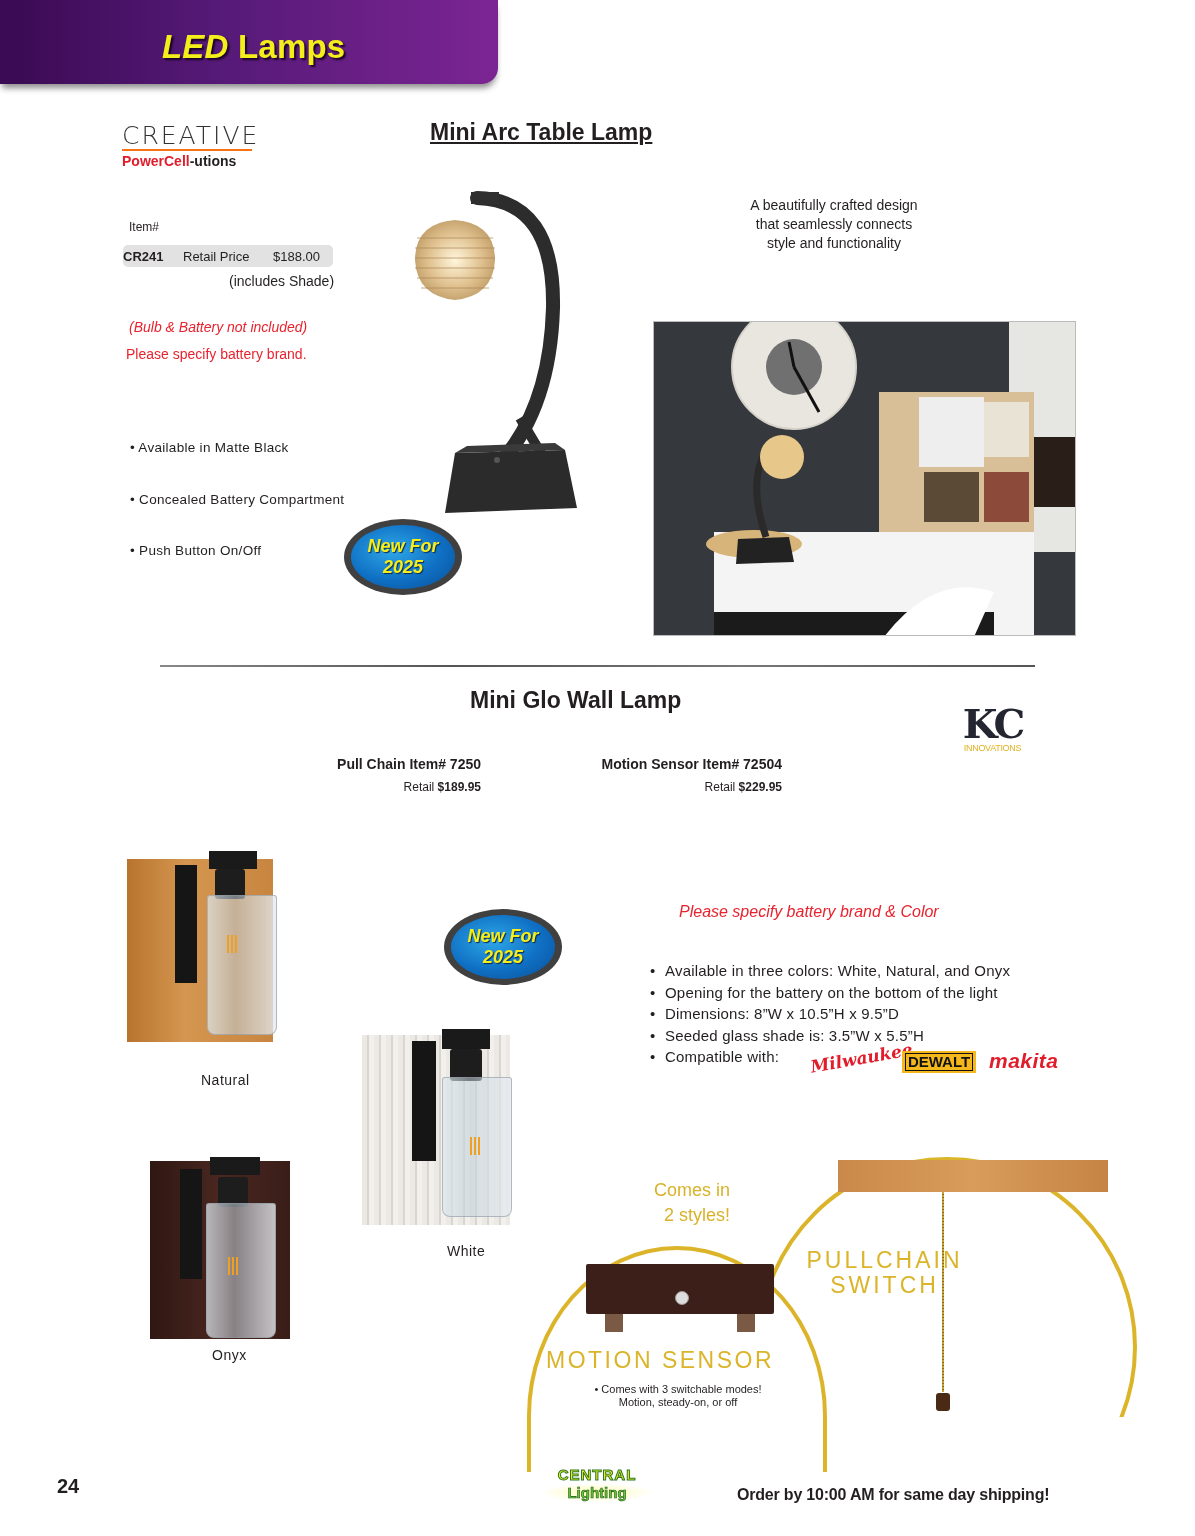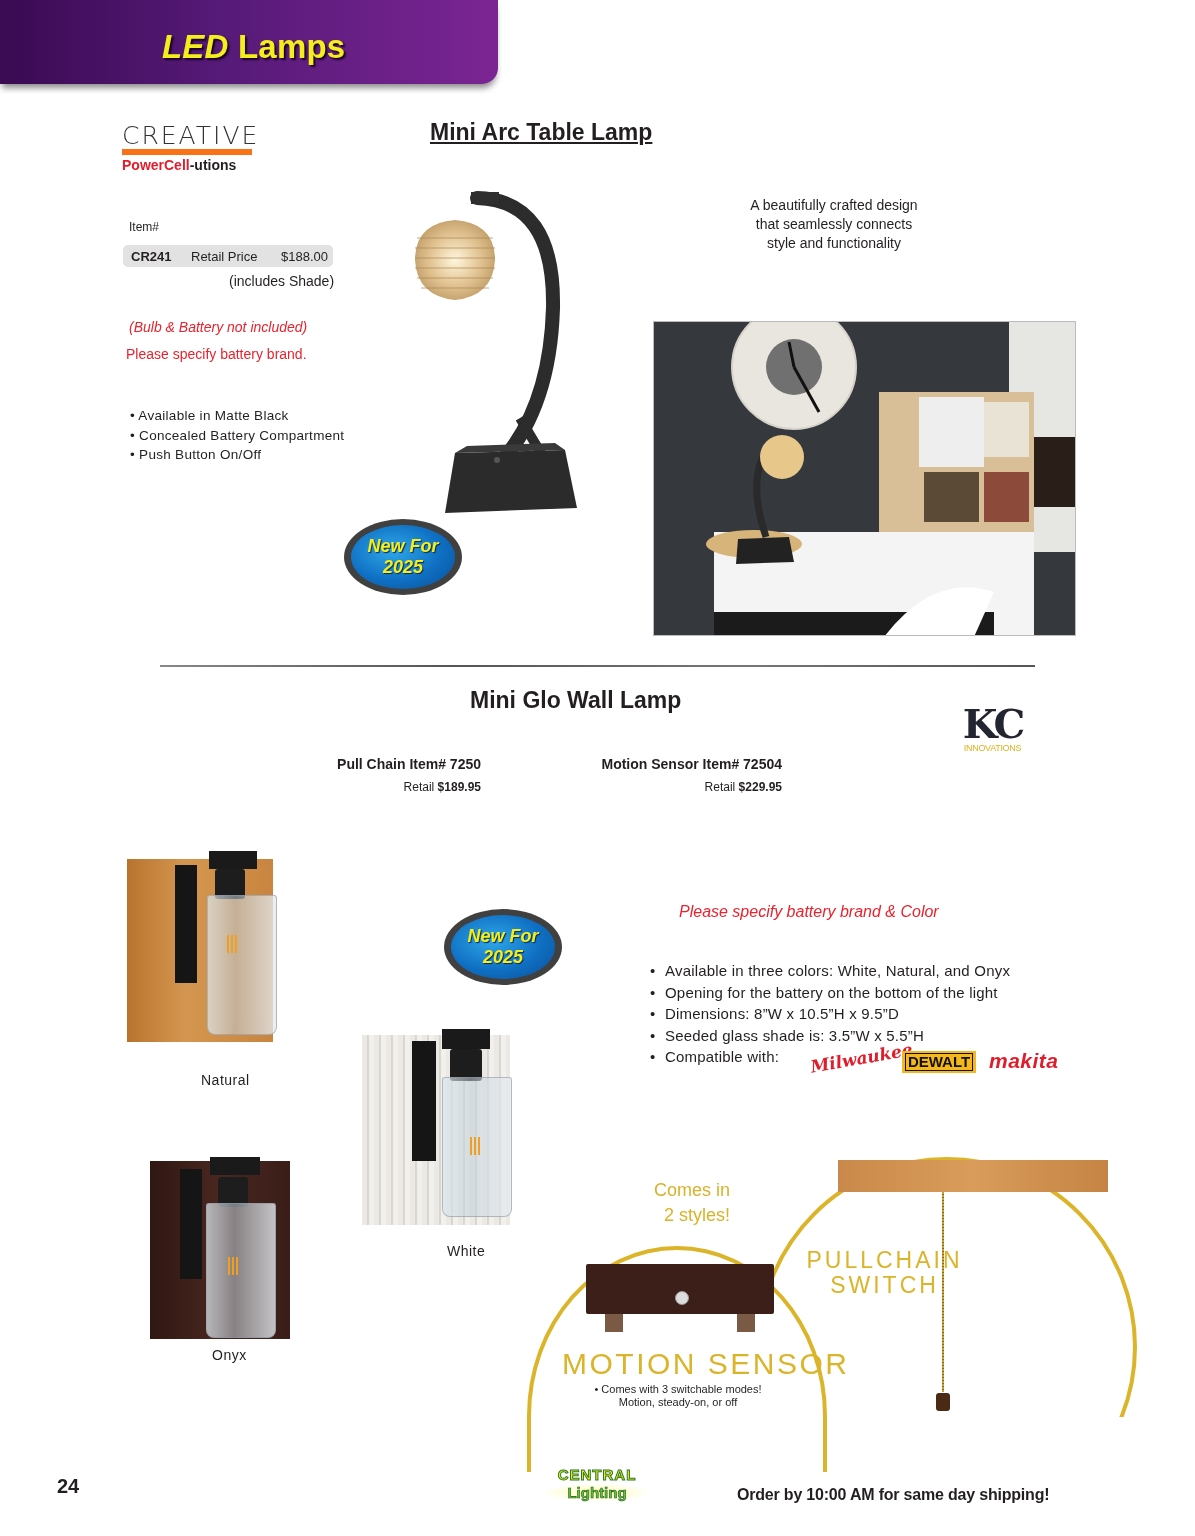--- a/index.html
+++ b/index.html
@@ -15,40 +15,40 @@
     box-shadow: 0 6px 6px -2px rgba(0,0,0,0.45);
   }
   .banner-title {
     left: 162px; top: 28px; font-size: 33px; font-weight: bold; color: #f4ee1a;
     text-shadow: 2px 2px 2px #1a0426; letter-spacing: 0.2px;
   }
   .banner-title i { }
 
   
   .creative-logo { left: 122px; top: 124px; width: 140px; }
-  .creative-top { font-size: 25px; letter-spacing: 2px; color: #333; font-weight: normal; line-height: 24px; border-bottom: 6px solid #f97316; padding-bottom: 1px; width: 130px; font-family: "DejaVu Sans", sans-serif; font-weight: 200; }
+  .creative-top { font-size: 25px; letter-spacing: 2px; color: #333; font-weight: normal; line-height: 24px; border-bottom: 2px solid #f97316; padding-bottom: 1px; width: 130px; font-family: "DejaVu Sans", sans-serif; font-weight: 200; }
   .creative-bottom { font-size: 14px; font-weight: bold; line-height: 18px; margin-top: 1px; }
   .creative-bottom .red { color: #e21d2b; }
   .creative-bottom .dark { color: #231f20; }
 
   .section-title { font-size: 23px; font-weight: bold; color: #231f20; }
 
   .item-label { left: 129px; top: 220px; font-size: 12px; }
   .price-pill {
     left: 123px; top: 245px; width: 210px; height: 22px; background: #e2e2e2; border-radius: 5px;
-    font-size: 13px; display: flex; align-items: center; padding-left: 8px;
+    font-size: 13px; display: flex; align-items: center; 
   }
   .price-pill .code { font-weight: bold; width: 60px; }
   .price-pill .lbl { width: 90px; }
   .price-pill .val { font-weight: normal; }
   .includes { left: 229px; top: 273px; font-size: 14px; }
   .note-red-italic { left: 129px; top: 319px; font-size: 14px; font-style: italic; color: #e8232e; }
   .note-red { left: 126px; top: 346px; font-size: 14px; color: #e8232e; }
   .bullets1 { left: 130px; top: 406px; font-size: 13.5px; line-height: 19.5px; letter-spacing: 0.3px; }
-  .bullets1 li { list-style: none; }
+  .bullets1 li { list-style: none; margin-top: 32px; }
 
   .tagline { left: 744px; top: 196px; width: 180px; text-align: center; font-size: 14px; line-height: 19px; }
 
   
   .badge {
     width: 118px; height: 76px; border-radius: 50%;
     background: #404040; display: flex; align-items: center; justify-content: center;
   }
   .badge-inner {
     width: 104px; height: 64px; border-radius: 50%;
@@ -108,21 +108,21 @@
   }
   .arc-left {
     left: 527px; top: 1246px; width: 300px; height: 340px; border-radius: 50% 50% 0 0 / 50% 50% 0 0;
     border: 4px solid #dbb42a; border-bottom: none; background: #fff; clip-path: inset(0 0 114px 0);
   }
   .wood-strip { left: 838px; top: 1160px; width: 270px; height: 32px; background: linear-gradient(90deg,#c9894a,#d99c5a,#c58443); }
   .onyx-strip { left: 586px; top: 1264px; width: 188px; height: 50px; background: #3b1f18; border-radius: 2px; }
   .onyx-legs { left: 597px; top: 1314px; width: 166px; height: 18px; }
   .sensor-dot { left: 675px; top: 1291px; width: 14px; height: 14px; border-radius: 50%; background: #ddd; border: 1px solid #999; }
   .pullchain-label { left: 802px; top: 1248px; font-size: 23px; color: #dbb42a; letter-spacing: 3px; line-height: 25px; text-align: center; width: 165px; }
-  .motion-label { left: 562px; top: 1347px; font-size: 30px; color: #dbb42a; letter-spacing: 2.5px; }
+  .motion-label { left: 546px; top: 1347px; font-size: 23px; color: #dbb42a; letter-spacing: 2.5px; }
   .motion-note { left: 578px; top: 1383px; font-size: 11px; line-height: 13px; width: 200px; text-align: center; }
   .chain { left: 942px; top: 1192px; width: 2px; height: 200px; background: repeating-linear-gradient(180deg,#c9a23a 0 2px,#8a6d1e 2px 3px); }
   .pull { left: 936px; top: 1393px; width: 14px; height: 18px; background: #4a2a15; border-radius: 3px; }
 
   
   .page-num { left: 57px; top: 1475px; font-size: 20px; font-weight: bold; }
   .central-logo { left: 541px; top: 1466px; width: 112px; height: 44px; }
   .central-top { font-size: 15px; font-weight: 900; color: #f1e81e; -webkit-text-stroke: 1px #2a7a25; letter-spacing: 1px; text-align: center; line-height: 17px; }
   .central-bot { font-size: 15px; font-weight: 900; color: #6ac23a; -webkit-text-stroke: 0.6px #1c5a18; text-align: center; line-height: 19px; background: radial-gradient(ellipse at center, #fffbb0 0%, #ffffff 70%); }
   .order-note { left: 737px; top: 1486px; font-size: 16px; font-weight: bold; letter-spacing: -0.2px; }

